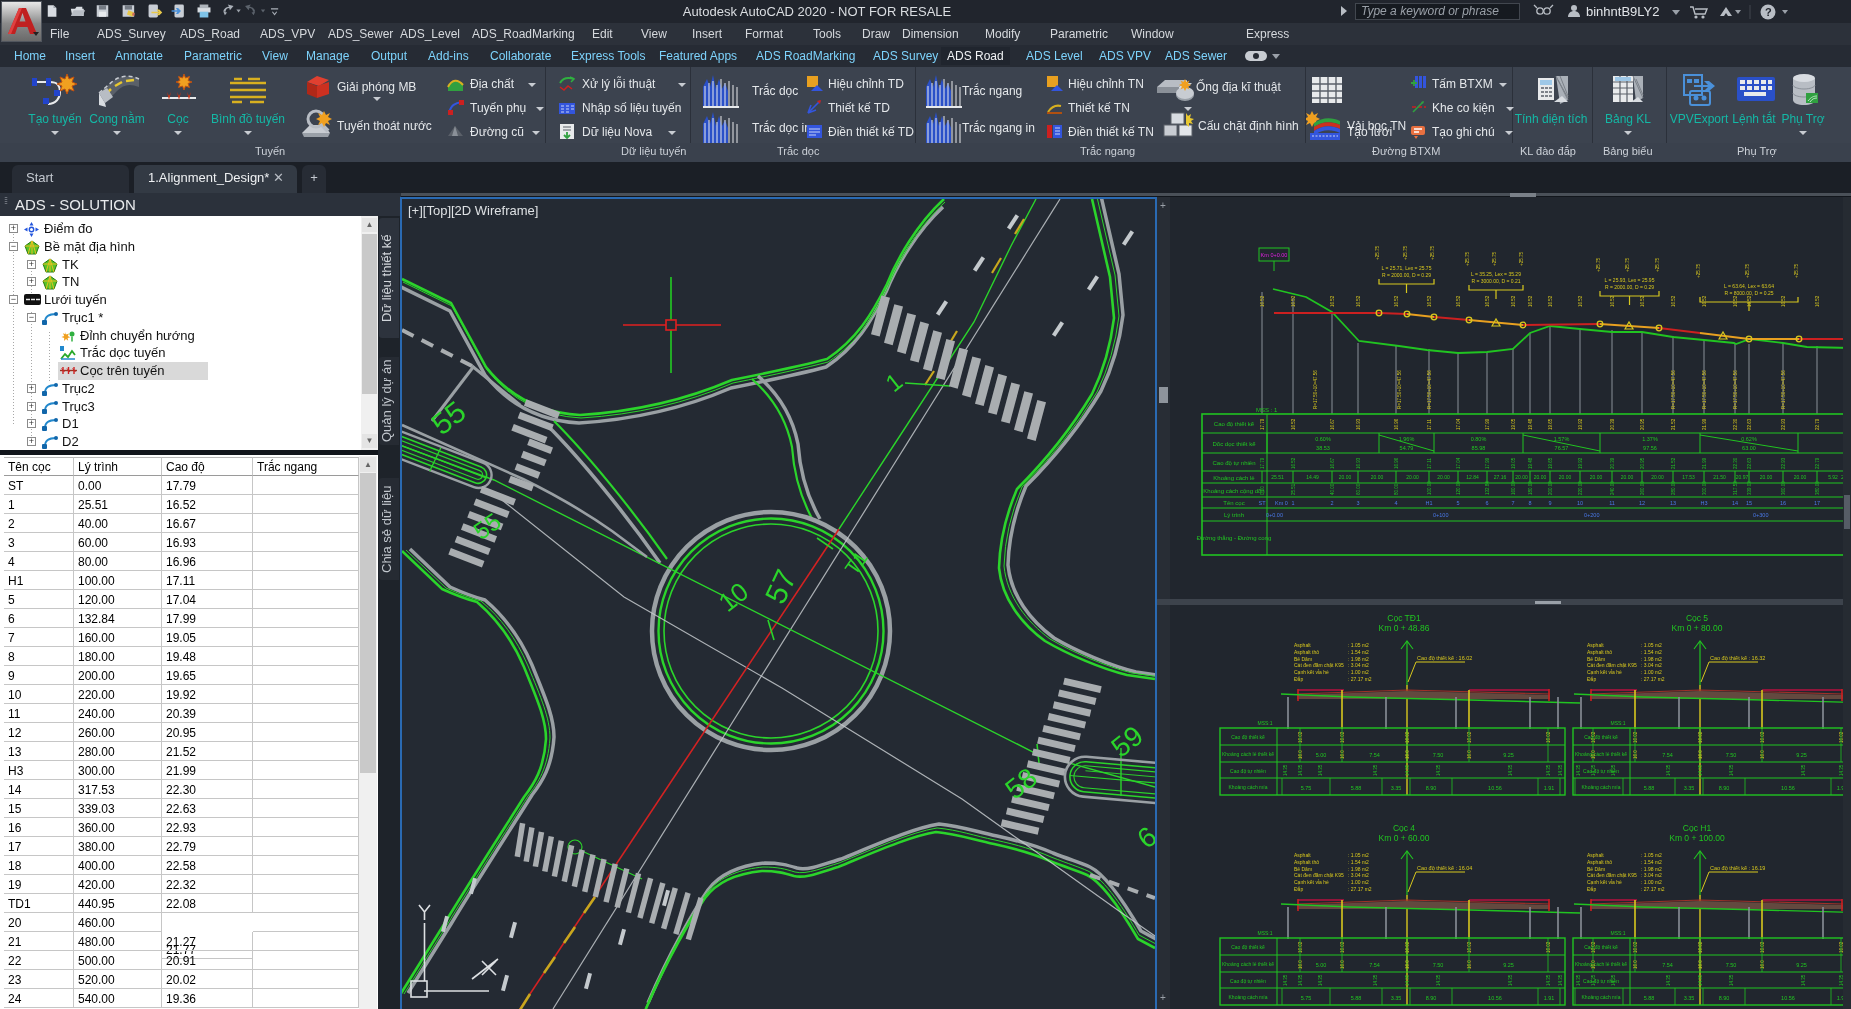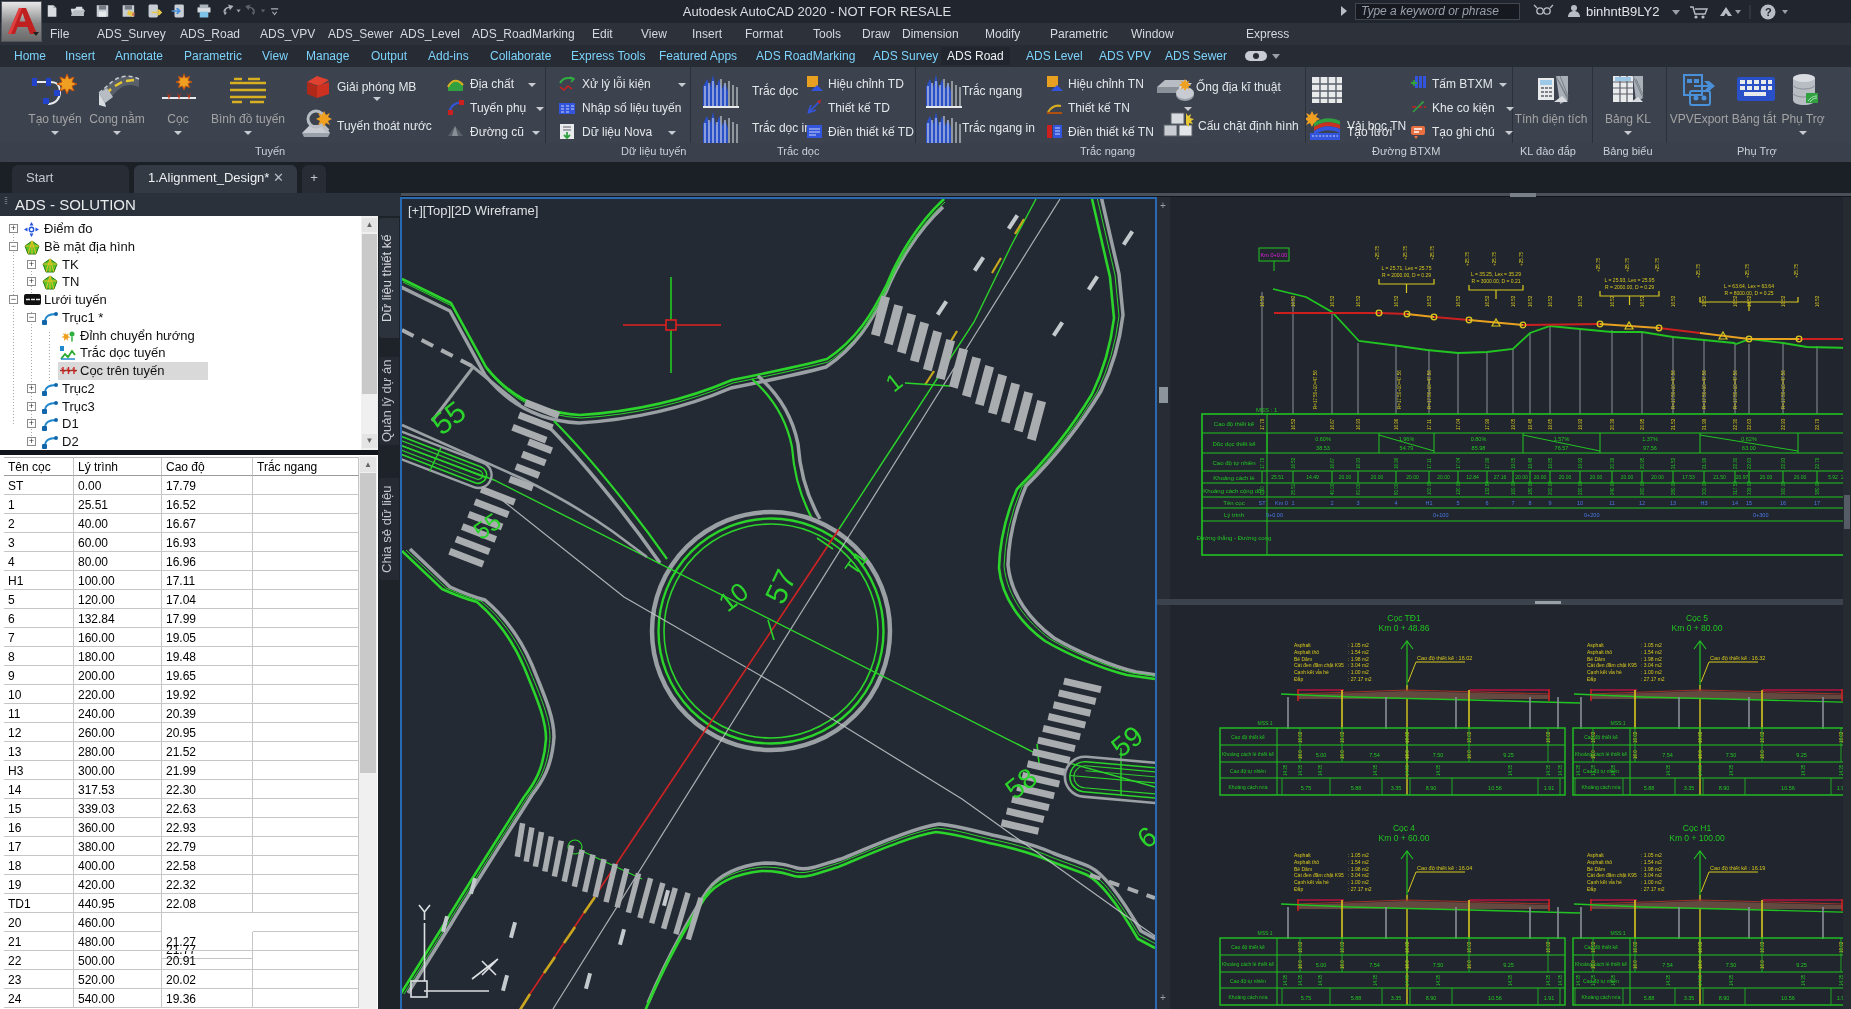--- a/index.html
+++ b/index.html
@@ -11,21 +11,21 @@
 #tabrow { left:0; top:45px; width:1851px; height:22px; background:#262b34; }
 #ribbon { left:0; top:67px; width:1851px; height:76px; background:#3c434f; }
 #grouplabels { left:0; top:143px; width:1851px; height:19px; background:#3a414d; }
 #filetabs { left:0; top:162px; width:1851px; height:31px; background:#1b1f26; }
 .menuitem { position:absolute; top:4px; color:#d6d9dd; font-size:12px; white-space:nowrap; }
 .rtab { position:absolute; top:2px; color:#7dd3fc; font-size:12px; white-space:nowrap; padding:2px 6px; }
 .rtab.active { background:#20252e; color:#f0f2f4; }
 .glabel { position:absolute; top:2px; color:#ccd1d8; font-size:11px; white-space:nowrap; }
 .gsep { position:absolute; top:0; width:1px; height:95px; background:#2b303a; }
 .btext { position:absolute; color:#e4e7ea; font-size:12px; white-space:nowrap; }
-.bigbtn { position:absolute; color:#a3a3a3; font-size:12px; text-align:center; }
+.bigbtn { position:absolute; color:#14b8a6; font-size:12px; text-align:center; }
 .darr { position:absolute; width:0; height:0; border-left:4px solid transparent; border-right:4px solid transparent; border-top:4px solid #c8ccd2; }
 .ftab { position:absolute; top:3px; height:28px; color:#c3c8cf; font-size:13px; padding:5px 14px; border-radius:6px 6px 0 0; white-space:nowrap; overflow:hidden; }
 #adsheader { left:0; top:193px; width:401px; height:23px; background:#2b313b; color:#e8eaec; font-size:15px; }
 #tree { left:0; top:216px; width:378px; height:234px; background:#ffffff; overflow:hidden; font-size:13px; color:#111; }
 #treescroll { left:361px; top:216px; width:17px; height:234px; background:#f0f0f0; }
 #grid { left:0; top:455px; width:378px; height:554px; background:#ffffff; font-size:12px; color:#000; overflow:hidden; }
 #gridscroll { left:359px; top:456px; width:18px; height:553px; background:#f0f0f0; }
 .vtab { position:absolute; left:379px; width:20px; background:#262b33; color:#c2c7ce; font-size:13px; writing-mode:vertical-rl; transform:rotate(180deg); text-align:center; border-radius:0 3px 3px 0; }
 #vp { left:400px; top:197px; width:757px; height:812px; background:#242a33; border-left:2px solid #2a6ab3; border-top:2px solid #2a6ab3; border-right:2px solid #2a6ab3; }
 #midscroll { left:1157px; top:197px; width:13px; height:812px; background:#282d35; }
@@ -218,21 +218,21 @@
         <path d="M8 3l-3 10h6z" fill="#8a9098"></path>
       </svg>
     <div class="btext" style="left:470px;top:58px;">Đường cũ</div>
     <div class="darr" style="left:532px;top:64px;"></div>
 
     <svg class="abs" style="left:558px;top:8px;" width="18" height="17" viewBox="0 0 18 17">
         <path d="M2 8c3-5 8-6 14-4" stroke="#30b040" stroke-width="2" fill="none"></path>
         <path d="M12 2l4 2-3 3" fill="none" stroke="#30b040" stroke-width="1.5"></path>
         <path d="M2 12l4 3 4-4 4 3" stroke="#cc2020" stroke-width="1.5" fill="none"></path>
       </svg>
-    <div class="btext" style="left:582px;top:10px;">Xử lý lỗi kiện</div>
+    <div class="btext" style="left:582px;top:10px;">Xử lý lỗi thuật</div>
     <div class="darr" style="left:678px;top:16px;"></div>
     <svg class="abs" style="left:558px;top:32px;" width="18" height="17" viewBox="0 0 18 17">
         <rect x="1" y="4" width="16" height="11" fill="#3355dd"></rect>
         <path d="M3 7h3M8 7h3M13 7h3M3 10h3M8 10h3M13 10h3M3 13h3M8 13h3" stroke="#c8d4f8" stroke-width="1.2"></path>
       </svg>
     <div class="btext" style="left:582px;top:34px;">Nhập số liệu tuyến</div>
 
     <svg class="abs" style="left:558px;top:56px;" width="18" height="17" viewBox="0 0 18 17">
         <rect x="2" y="1" width="14" height="15" fill="#e8eaec"></rect>
         <path d="M5 4h8M5 7h8" stroke="#5a6069"></path>
@@ -395,21 +395,21 @@
           <rect x="25" y="4" width="5" height="4"></rect>
           <rect x="32" y="4" width="4" height="4"></rect>
           <rect x="4" y="10" width="5" height="4"></rect>
           <rect x="11" y="10" width="5" height="4"></rect>
           <rect x="18" y="10" width="5" height="4"></rect>
           <rect x="25" y="10" width="5" height="4"></rect>
           <rect x="32" y="10" width="4" height="4"></rect>
           <rect x="8" y="16" width="22" height="4"></rect>
         </g>
     </svg>
-    <div class="bigbtn" style="left:1722px;top:45px;width:64px;">Bảng tắt</div>
+    <div class="bigbtn" style="left:1722px;top:45px;width:64px;">Lệnh tắt</div>
     <svg class="abs" style="left:1790px;top:6px;" width="30" height="34" viewBox="0 0 30 34">
       <path d="M3 5v22c0 3 5 5 11 5s11-2 11-5V5" fill="#b8bdc4"></path>
       <ellipse cx="14" cy="5" rx="11" ry="4" fill="#d8dce1"></ellipse>
       <path d="M3 12c0 2 5 4 11 4s11-2 11-4M3 20c0 2 5 4 11 4s11-2 11-4" stroke="#8a9098" fill="none"></path>
       <path d="M16 20h12v10H16z" fill="#30a040"></path>
         <path d="M18 28c3-4 6-5 9-5M20 29c2-3 4-4 7-4" stroke="#b8e8c0" fill="none"></path>
     </svg>
     <div class="bigbtn" style="left:1772px;top:45px;width:62px;">Phụ Trợ</div>
     <div class="darr" style="left:1799px;top:64px;"></div>
   </div>

